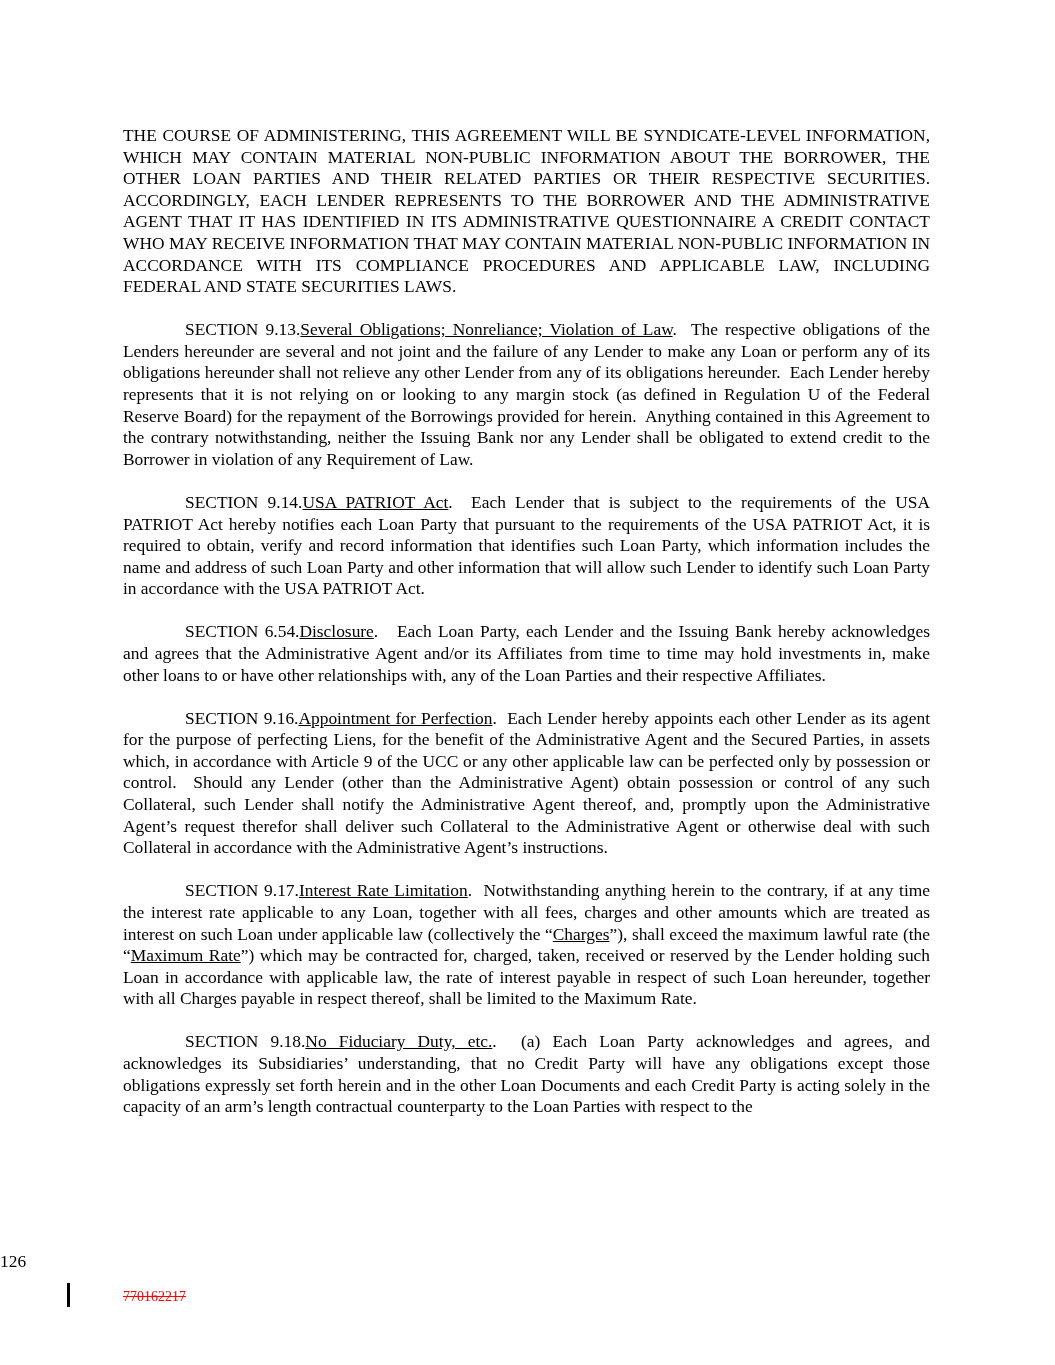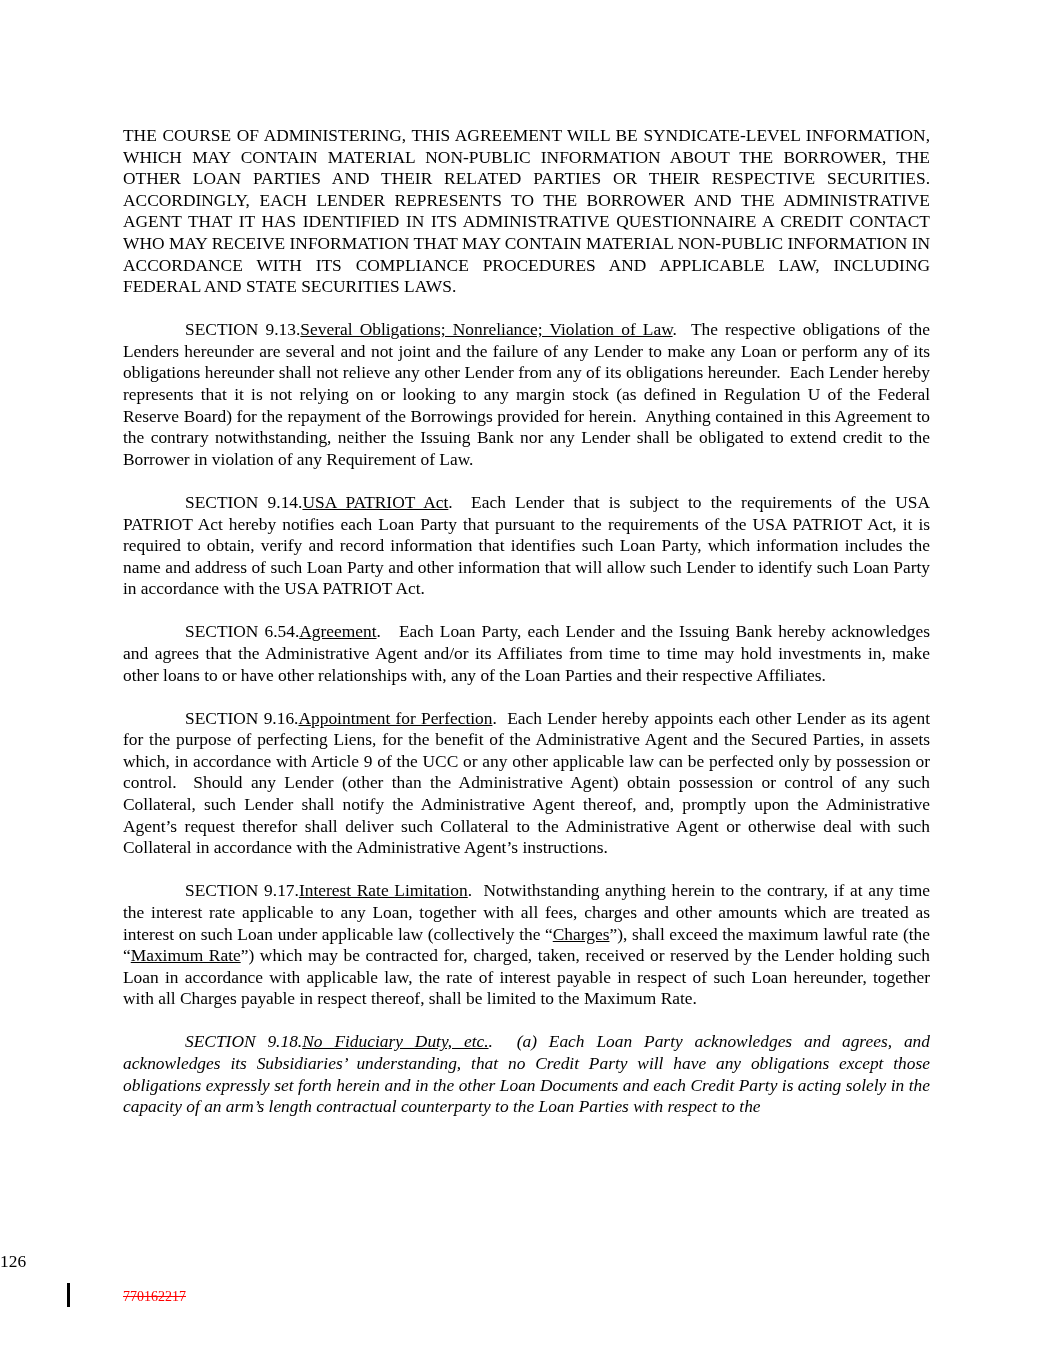--- a/index.html
+++ b/index.html
@@ -23,21 +23,21 @@
     top: 125px;
     width: 807px;
   }
   p.para {
     margin: 0 0 21.5px 0;
     font-size: 17.4px;
     line-height: 21.6px;
     text-align: justify;
     white-space: pre-wrap;
   }
-  p.para:last-child { margin-bottom: 0; font-style: italic; }
+  p.para:last-child { margin-bottom: 0; }
   .indent { text-indent: 62px; }
   .u { text-decoration: underline; }
   .page-number {
     position: absolute;
     top: 1251px;
     left: 0;
     right: 0;
     font-size: 17.4px;
     line-height: 21.6px;
   }
@@ -64,21 +64,21 @@
 
 <div class="page">
   <div class="content">
 
     <p class="para">THE COURSE OF ADMINISTERING, THIS AGREEMENT WILL BE SYNDICATE-LEVEL INFORMATION, WHICH MAY CONTAIN MATERIAL NON-PUBLIC INFORMATION ABOUT THE BORROWER, THE OTHER LOAN PARTIES AND THEIR RELATED PARTIES OR THEIR RESPECTIVE SECURITIES.  ACCORDINGLY, EACH LENDER REPRESENTS TO THE BORROWER AND THE ADMINISTRATIVE AGENT THAT IT HAS IDENTIFIED IN ITS ADMINISTRATIVE QUESTIONNAIRE A CREDIT CONTACT WHO MAY RECEIVE INFORMATION THAT MAY CONTAIN MATERIAL NON-PUBLIC INFORMATION IN ACCORDANCE WITH ITS COMPLIANCE PROCEDURES AND APPLICABLE LAW, INCLUDING FEDERAL AND STATE SECURITIES LAWS.</p>
 
     <p class="para indent"><span>SECTION 9.13.</span><span class="u">Several Obligations; Nonreliance; Violation of Law</span><span>.  The respective obligations of the Lenders hereunder are several and not joint and the failure of any Lender to make any Loan or perform any of its obligations hereunder shall not relieve any other Lender from any of its obligations hereunder.  Each Lender hereby represents that it is not relying on or looking to any margin stock (as defined in Regulation U of the Federal Reserve Board) for the repayment of the Borrowings provided for herein.  Anything contained in this Agreement to the contrary notwithstanding, neither the Issuing Bank nor any Lender shall be obligated to extend credit to the Borrower in violation of any Requirement of Law.</span></p>
 
     <p class="para indent"><span>SECTION 9.14.</span><span class="u">USA PATRIOT Act</span><span>.  Each Lender that is subject to the requirements of the USA PATRIOT Act hereby notifies each Loan Party that pursuant to the requirements of the USA PATRIOT Act, it is required to obtain, verify and record information that identifies such Loan Party, which information includes the name and address of such Loan Party and other information that will allow such Lender to identify such Loan Party in accordance with the USA PATRIOT Act.</span></p>
 
-    <p class="para indent"><span>SECTION 6.54.</span><span class="u">Agreement</span><span>.   Each Loan Party, each Lender and the Issuing Bank hereby acknowledges and agrees that the Administrative Agent and/or its Affiliates from time to time may hold investments in, make other loans to or have other relationships with, any of the Loan Parties and their respective Affiliates.</span></p>
+    <p class="para indent"><span>SECTION 6.54.</span><span class="u">Disclosure</span><span>.   Each Loan Party, each Lender and the Issuing Bank hereby acknowledges and agrees that the Administrative Agent and/or its Affiliates from time to time may hold investments in, make other loans to or have other relationships with, any of the Loan Parties and their respective Affiliates.</span></p>
 
     <p class="para indent"><span>SECTION 9.16.</span><span class="u">Appointment for Perfection</span><span>.  Each Lender hereby appoints each other Lender as its agent for the purpose of perfecting Liens, for the benefit of the Administrative Agent and the Secured Parties, in assets which, in accordance with Article 9 of the UCC or any other applicable law can be perfected only by possession or control.  Should any Lender (other than the Administrative Agent) obtain possession or control of any such Collateral, such Lender shall notify the Administrative Agent thereof, and, promptly upon the Administrative Agent’s request therefor shall deliver such Collateral to the Administrative Agent or otherwise deal with such Collateral in accordance with the Administrative Agent’s instructions.</span></p>
 
     <p class="para indent"><span>SECTION 9.17.</span><span class="u">Interest Rate Limitation</span><span>.  Notwithstanding anything herein to the contrary, if at any time the interest rate applicable to any Loan, together with all fees, charges and other amounts which are treated as interest on such Loan under applicable law (collectively the “</span><span class="u">Charges</span><span>”), shall exceed the maximum lawful rate (the “</span><span class="u">Maximum Rate</span><span>”) which may be contracted for, charged, taken, received or reserved by the Lender holding such Loan in accordance with applicable law, the rate of interest payable in respect of such Loan hereunder, together with all Charges payable in respect thereof, shall be limited to the Maximum Rate.</span></p>
 
     <p class="para indent"><span>SECTION 9.18.</span><span class="u">No Fiduciary Duty, etc.</span><span>.  (a) Each Loan Party acknowledges and agrees, and acknowledges its Subsidiaries’ understanding, that no Credit Party will have any obligations except those obligations expressly set forth herein and in the other Loan Documents and each Credit Party is acting solely in the capacity of an arm’s length contractual counterparty to the Loan Parties with respect to the</span></p>
 
   </div>
 
   <div class="page-number">126</div>

